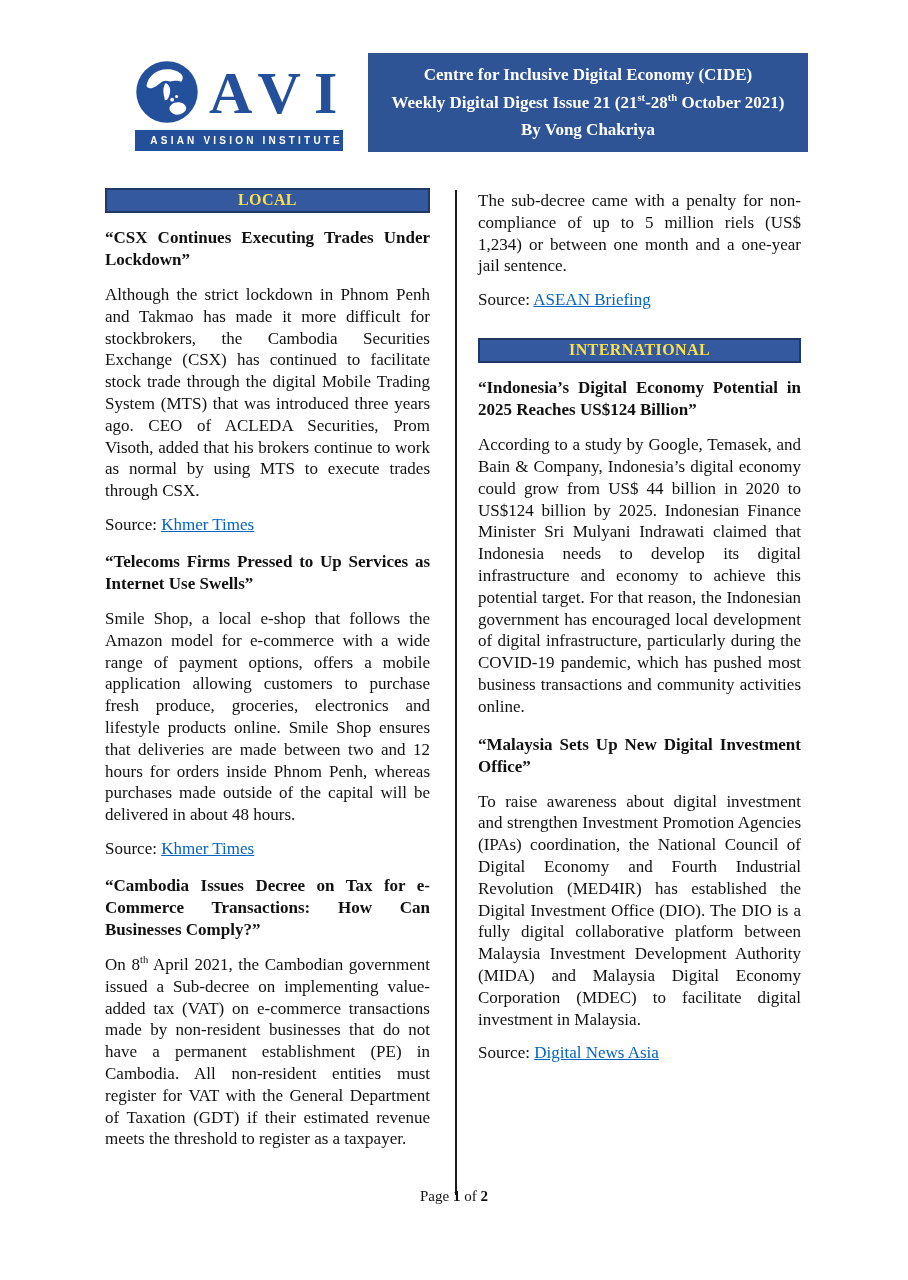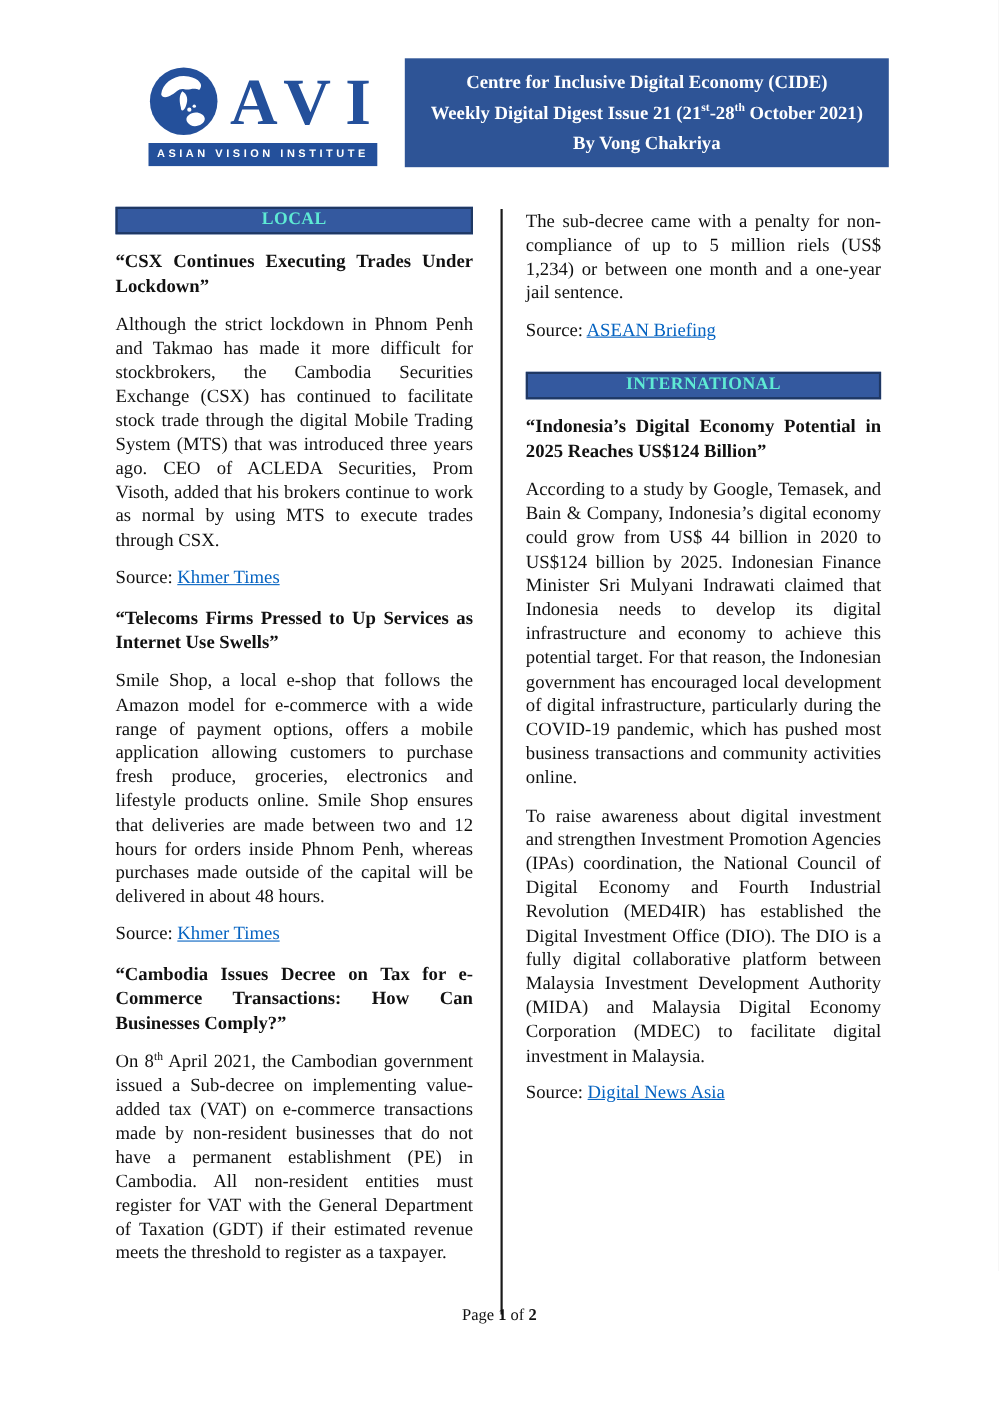--- a/index.html
+++ b/index.html
@@ -12,21 +12,21 @@
   .logo { position:absolute; left:135px; top:60px; width:212px; }
   .logo-row { display:flex; align-items:flex-start; }
   .globe { width:64px; height:64px; flex:0 0 auto; }
   .acronym {
     font-family:"Liberation Serif", serif; font-weight:bold;
     font-size:60px; line-height:66px; color:#24509B;
     letter-spacing:13px; margin-left:10px; white-space:nowrap;
   }
   .org-bar {
     margin-top:4px; background:#24509B; height:21px; width:208px;
-    display:flex; align-items:center; justify-content:center;
+    display:flex; align-items:center; justify-content:flex-end;
   }
   .org-bar span {
     color:#fff; font-family:"Liberation Sans", sans-serif;
     font-size:10px; font-weight:bold; letter-spacing:3.2px; white-space:nowrap;
   }
   .banner {
     position:absolute; left:368px; top:53px; width:440px; height:99px;
     background:#2E5496; color:#fff; text-align:center; font-weight:bold;
     font-size:17px; display:flex; flex-direction:column;
     justify-content:space-evenly; box-sizing:border-box; padding:4px 6px;
@@ -34,21 +34,21 @@
   .banner sup, .bodytext sup { font-size:0.62em; line-height:0; }
   
   .col { position:absolute; top:188px; }
   .col-left  { left:105px; width:325px; }
   .col-right { left:478px; width:323px; }
   .col-divider {
     position:absolute; left:455px; top:190px; width:1.5px; height:1005px;
     background:#1a1a1a;
   }
   .section-bar {
-    background:#34599F; border:2px solid #1F3864; color:#5eead4;
+    background:#34599F; border:2px solid #1F3864; color:#fde047;
     text-align:center; font-weight:bold; font-size:16px;
     padding:1px 0 2px; letter-spacing:0.4px;
   }
   .title {
     font-size:17px; font-weight:bold; text-align:justify;
     line-height:22px; margin:16px 0 0;
   }
   .title.first { margin-top:14px; }
   .bodytext {
     font-size:17px; text-align:justify; line-height:21.8px; margin:13px 0 0;
@@ -123,20 +123,21 @@
       <a class="link" href="#">ASEAN Briefing</a>
     </p>
 
     <div class="section-bar mid">
       <span>INTERNATIONAL</span>
     </div>
 
     <h3 class="title first">“Indonesia’s Digital Economy Potential in 2025 Reaches US$124 Billion”</h3>
     <p class="bodytext">According to a study by Google, Temasek, and Bain &amp; Company, Indonesia’s digital economy could grow from US$ 44 billion in 2020 to US$124 billion by 2025. Indonesian Finance Minister Sri Mulyani Indrawati claimed that Indonesia needs to develop its digital infrastructure and economy to achieve this potential target. For that reason, the Indonesian government has encouraged local development of digital infrastructure, particularly during the COVID-19 pandemic, which has pushed most business transactions and community activities online.</p>
 
+    <h3 class="title">“Malaysia Sets Up New Digital Investment Office”</h3>
     <p class="bodytext">To raise awareness about digital investment and strengthen Investment Promotion Agencies (IPAs) coordination, the National Council of Digital Economy and Fourth Industrial Revolution (MED4IR) has established the Digital Investment Office (DIO). The DIO is a fully digital collaborative platform between Malaysia Investment Development Authority (MIDA) and Malaysia Digital Economy Corporation (MDEC) to facilitate digital investment in Malaysia.</p>
     <p class="source">
       <span>Source:</span>
       <a class="link" href="#">Digital News Asia</a>
     </p>
   </div>
 
   <div class="footer"><span>Page </span><b>1</b><span> of </span><b>2</b></div>
 
 </div>

